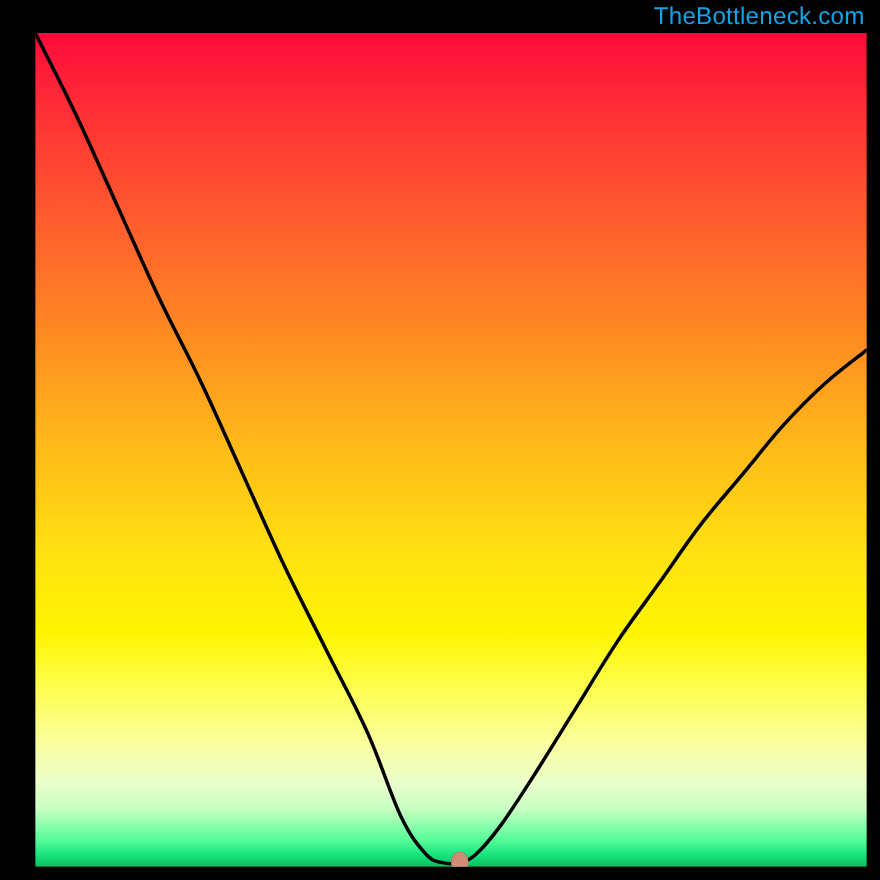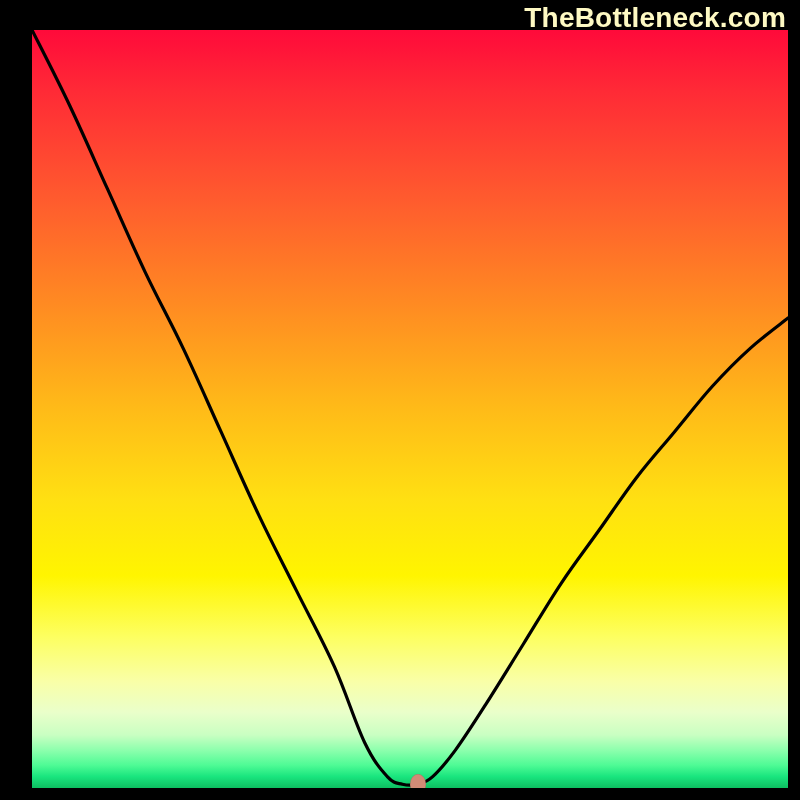--- a/index.html
+++ b/index.html
@@ -13,23 +13,23 @@
   }
   .frame {
     position: relative;
     width: 800px;
     height: 800px;
   }
   .watermark {
     position: absolute;
     top: 2px;
     right: 14px;
-    font-size: 28px;
-    font-weight: 700;
-    color: #fef9c3;
+    font-size: 22px;
+    font-weight: 400;
+    color: #0ea5e9;
     letter-spacing: 0.2px;
     z-index: 5;
     user-select: none;
   }
   
   .plot-area {
     position: absolute;
     left: 32px;
     top: 30px;
     width: 756px;   

